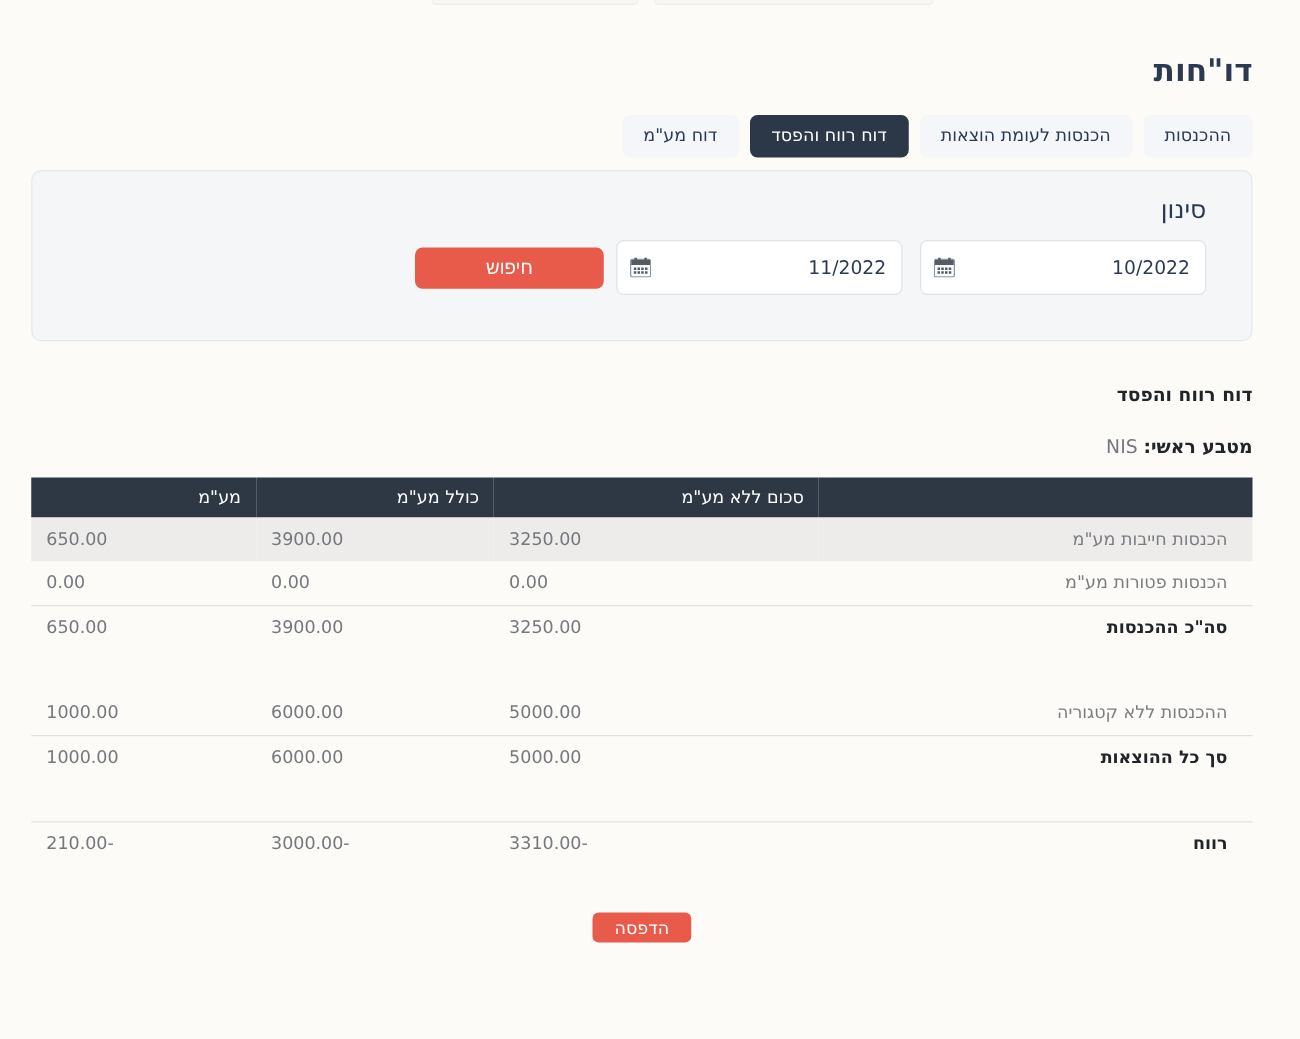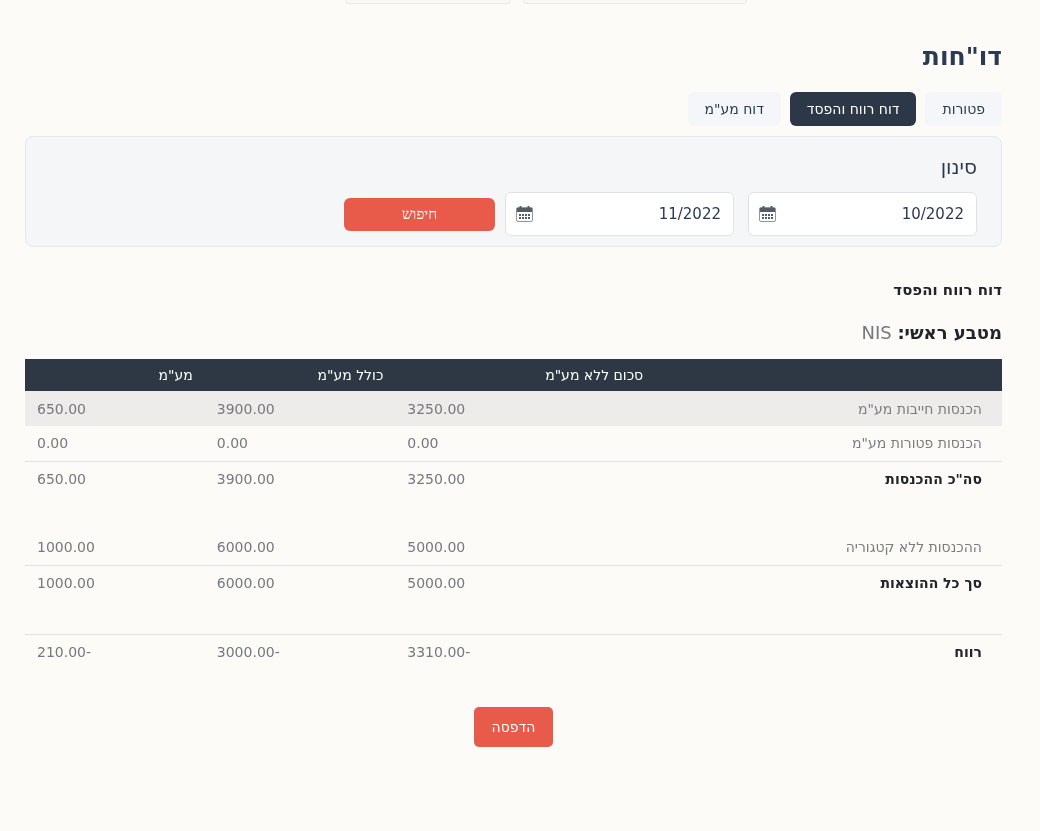--- a/index.html
+++ b/index.html
@@ -34,44 +34,44 @@
     border-radius:6px; background:var(--tab_bg); color:var(--navy_text);
     cursor:pointer; white-space:nowrap;
   }
   .tab.active { background:var(--tab_active_bg); color:#fff; }
 
   .filter-card {
     margin-top:10px;
     background:var(--card_bg);
     border:1px solid var(--card_border);
     border-radius:8px;
-    padding:14px 24px 20px 24px;
-    height:111px;
+    padding:14px 36px 20px 24px;
+    height:137px;
   }
   .filter-title { font-size:20px; font-weight:400; color:var(--navy_text); margin:4px 0 13px; }
   .filter-controls { display:flex; align-items:center; gap:14px; }
   .date-field { position:relative; width:229px; height:44px; }
   .date-field input {
     width:100%; height:100%;
     background:#fff; border:1px solid var(--input_border); border-radius:6px;
     padding:0 12px 0 38px;
     font-family:inherit; font-size:15px; color:var(--navy_text);
     text-align:right; outline:none;
   }
   .cal-icon { position:absolute; left:11px; top:14px; width:17px; height:16px; display:block; }
   .search-btn {
     width:151px; height:33px; margin-right:-4px;
     background:var(--accent); color:#fff;
     border:none; border-radius:6px;
-    font-family:Liberation Serif, serif; font-size:15px; cursor:pointer;
+    font-family:Liberation Sans, sans-serif; font-size:15px; cursor:pointer;
   }
 
   .report-head { margin-top:34px; text-align:right; }
   .report-title { font-size:15px; font-weight:bold; color:var(--dark_text); margin-bottom:23px; }
-  .meta-line { font-size:18px; color:var(--gray_text); margin-bottom:10px; }
+  .meta-line { font-size:15px; color:var(--gray_text); margin-bottom:10px; }
   .meta-line .lbl { font-weight:bold; color:var(--dark_text); }
 
   table.report { width:100%; border-collapse:collapse; margin-top:16px; font-size:14px; }
   table.report thead th {
     background:var(--table_header_bg); color:#fff;
     font-weight:400; text-align:right;
     padding:7px 12px; height:32px;
   }
   table.report td { padding:8px 12px; color:var(--gray_text); height:35px; }
   table.report td.label { color:var(--label_gray); padding-left:4px; padding-right:20px; }
@@ -79,35 +79,36 @@
   table.report td.num { direction:ltr; text-align:left; }
   table.report tr.shaded { background:var(--stripe_bg); }
   table.report tr.bordered td { border-bottom:1px solid var(--row_border);margin-top:44px; }
   table.report tr.spacer td { height:34px; padding:0; }
 
   .print-wrap { text-align:center; margin-top:38px; }
   .print-btn {
     background:var(--accent); color:#fff;
     border:none; border-radius:5px;
     padding:5px 18px; font-family:inherit; font-size:14px;
-    height:40px; cursor:pointer;
+    height:24px; cursor:pointer;
   }
 </style>
 </head>
 <body>
 
 <div class="top-partial a"></div>
 <div class="top-partial b"></div>
 
 <div class="container">
 
   <h1 class="page-title">דו"חות</h1>
 
   <div class="tabs">
-      <div class="tab">פטורות</div>
+      <div class="tab">ההכנסות</div>
+      <div class="tab">הכנסות לעומת הוצאות</div>
       <div class="tab active">דוח רווח והפסד</div>
       <div class="tab">דוח מע"מ</div>
     </div>
 
   <div class="filter-card">
     <div class="filter-title">סינון</div>
     <div class="filter-controls">
       <div class="date-field">
         <input type="text" readonly="" value="10/2022" style="">
         <svg class="cal-icon" viewBox="0 0 17 16">

